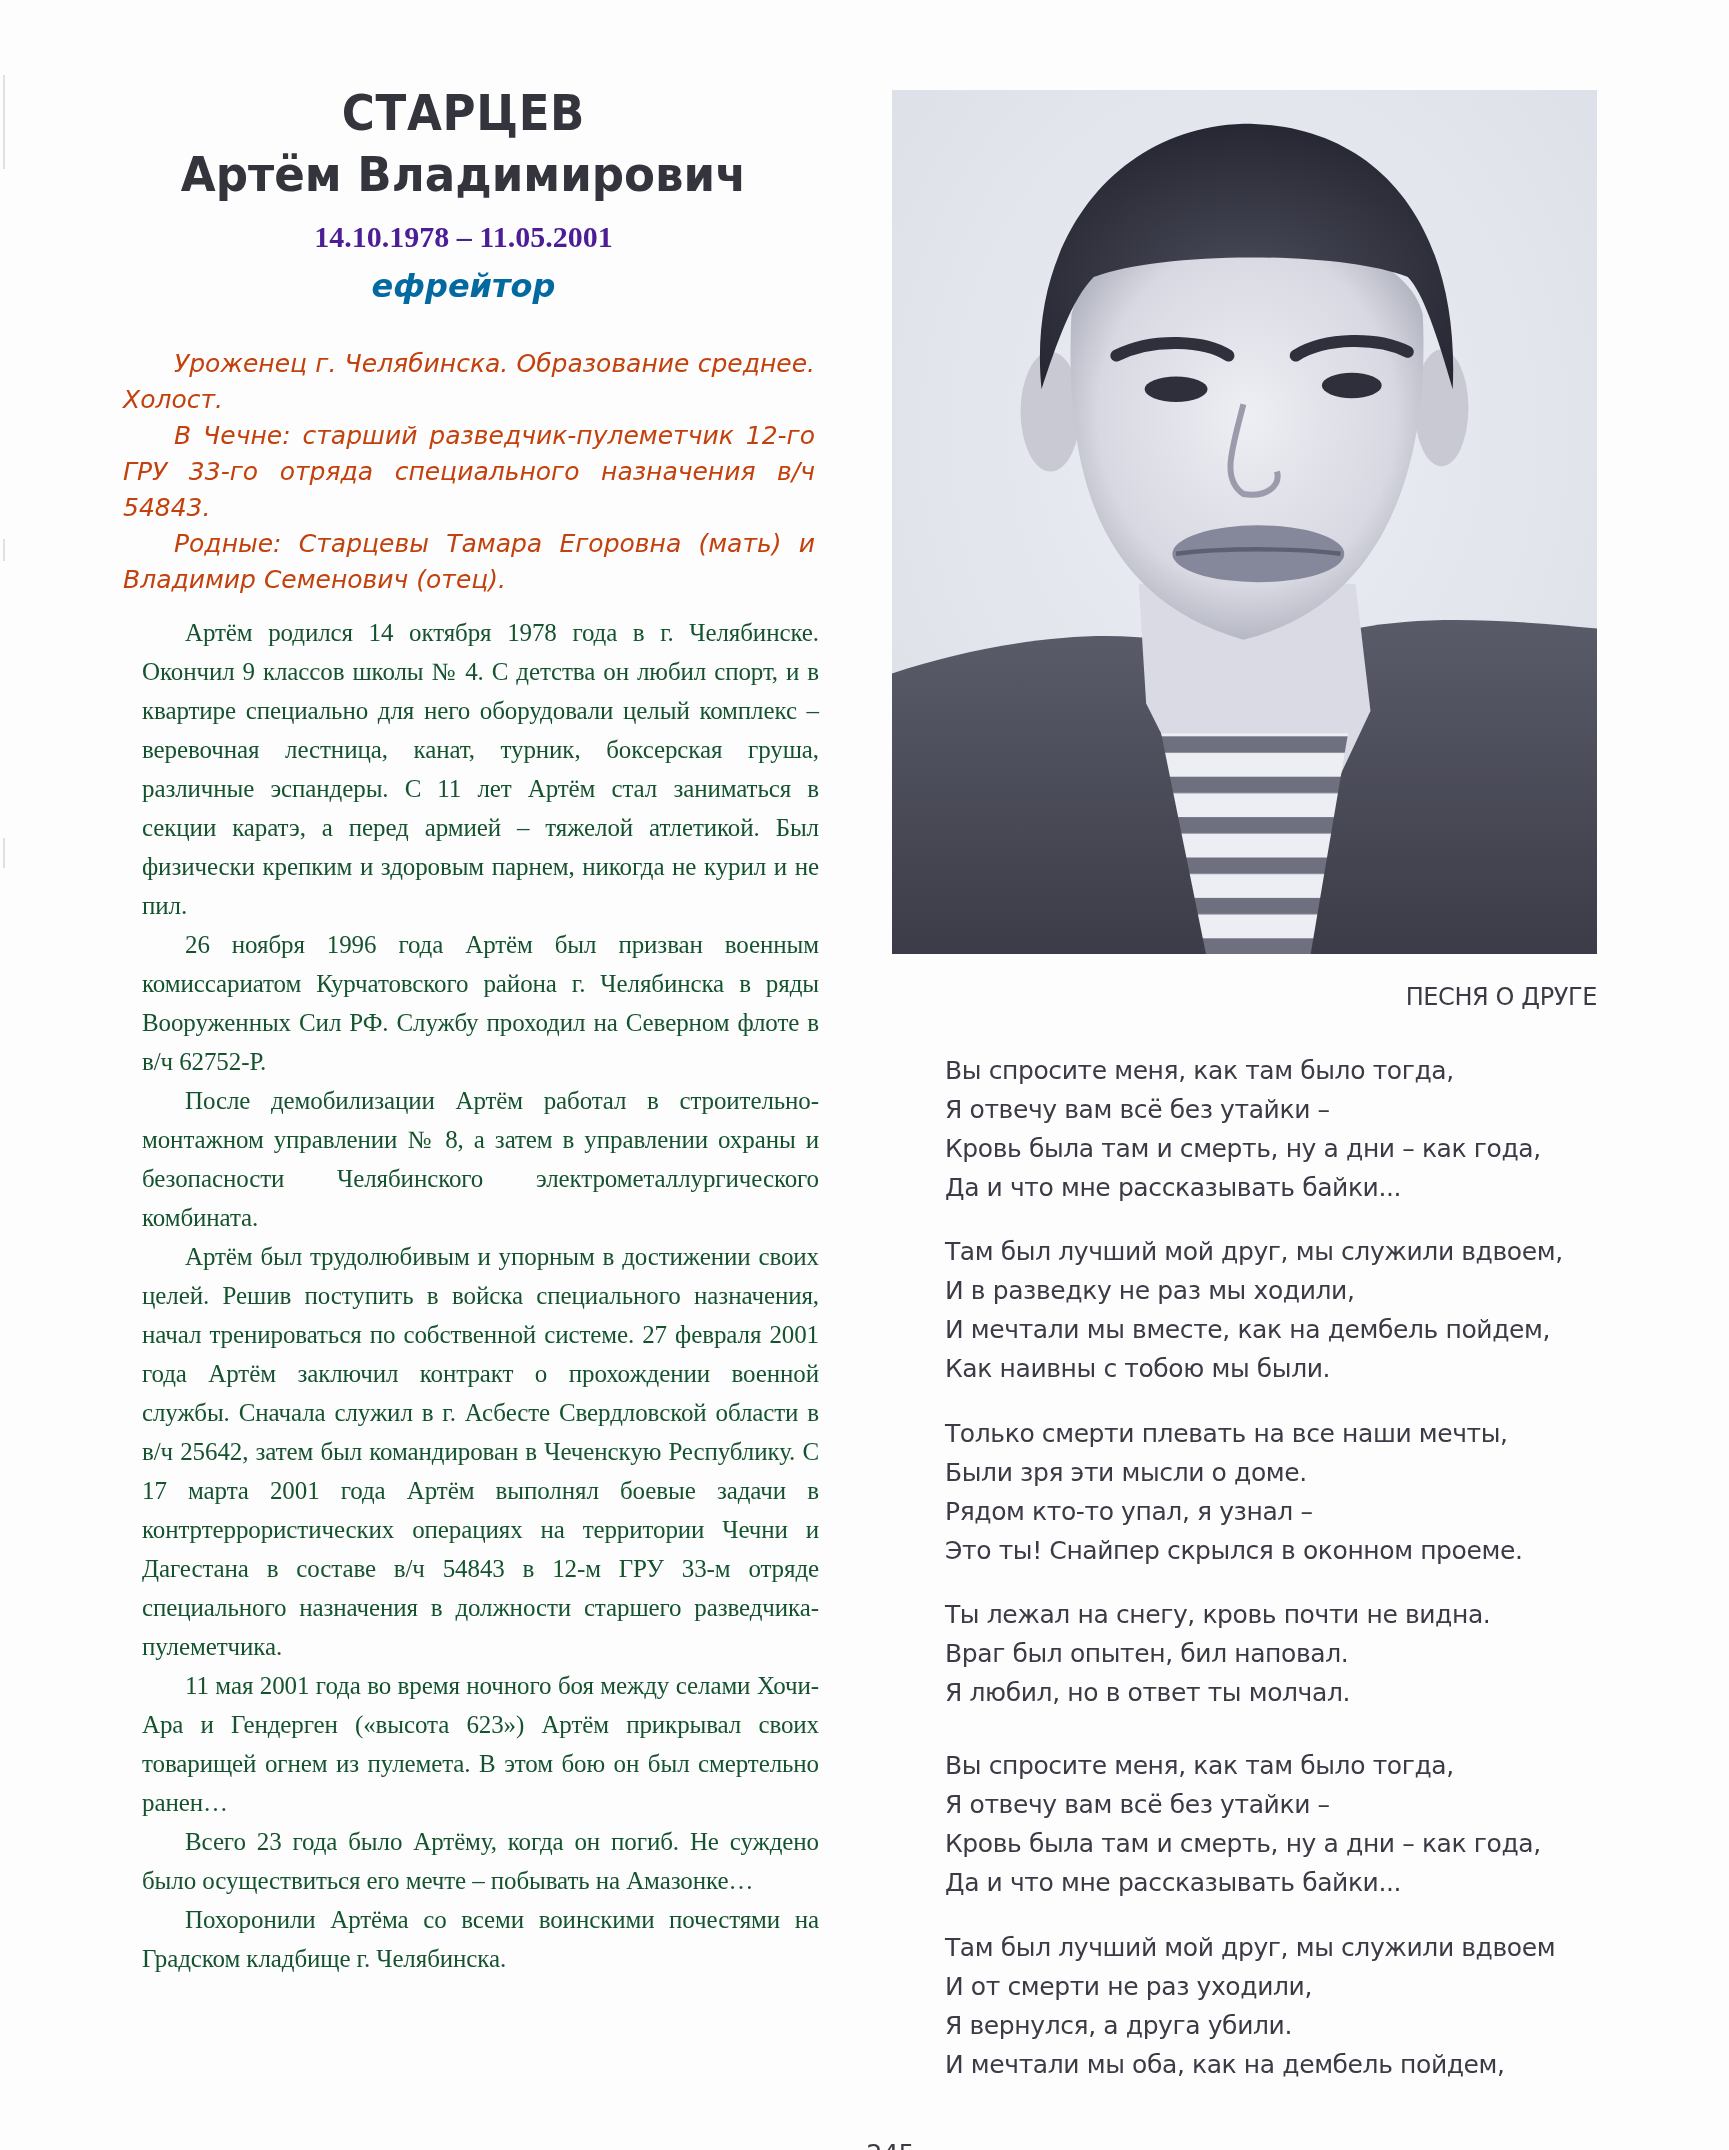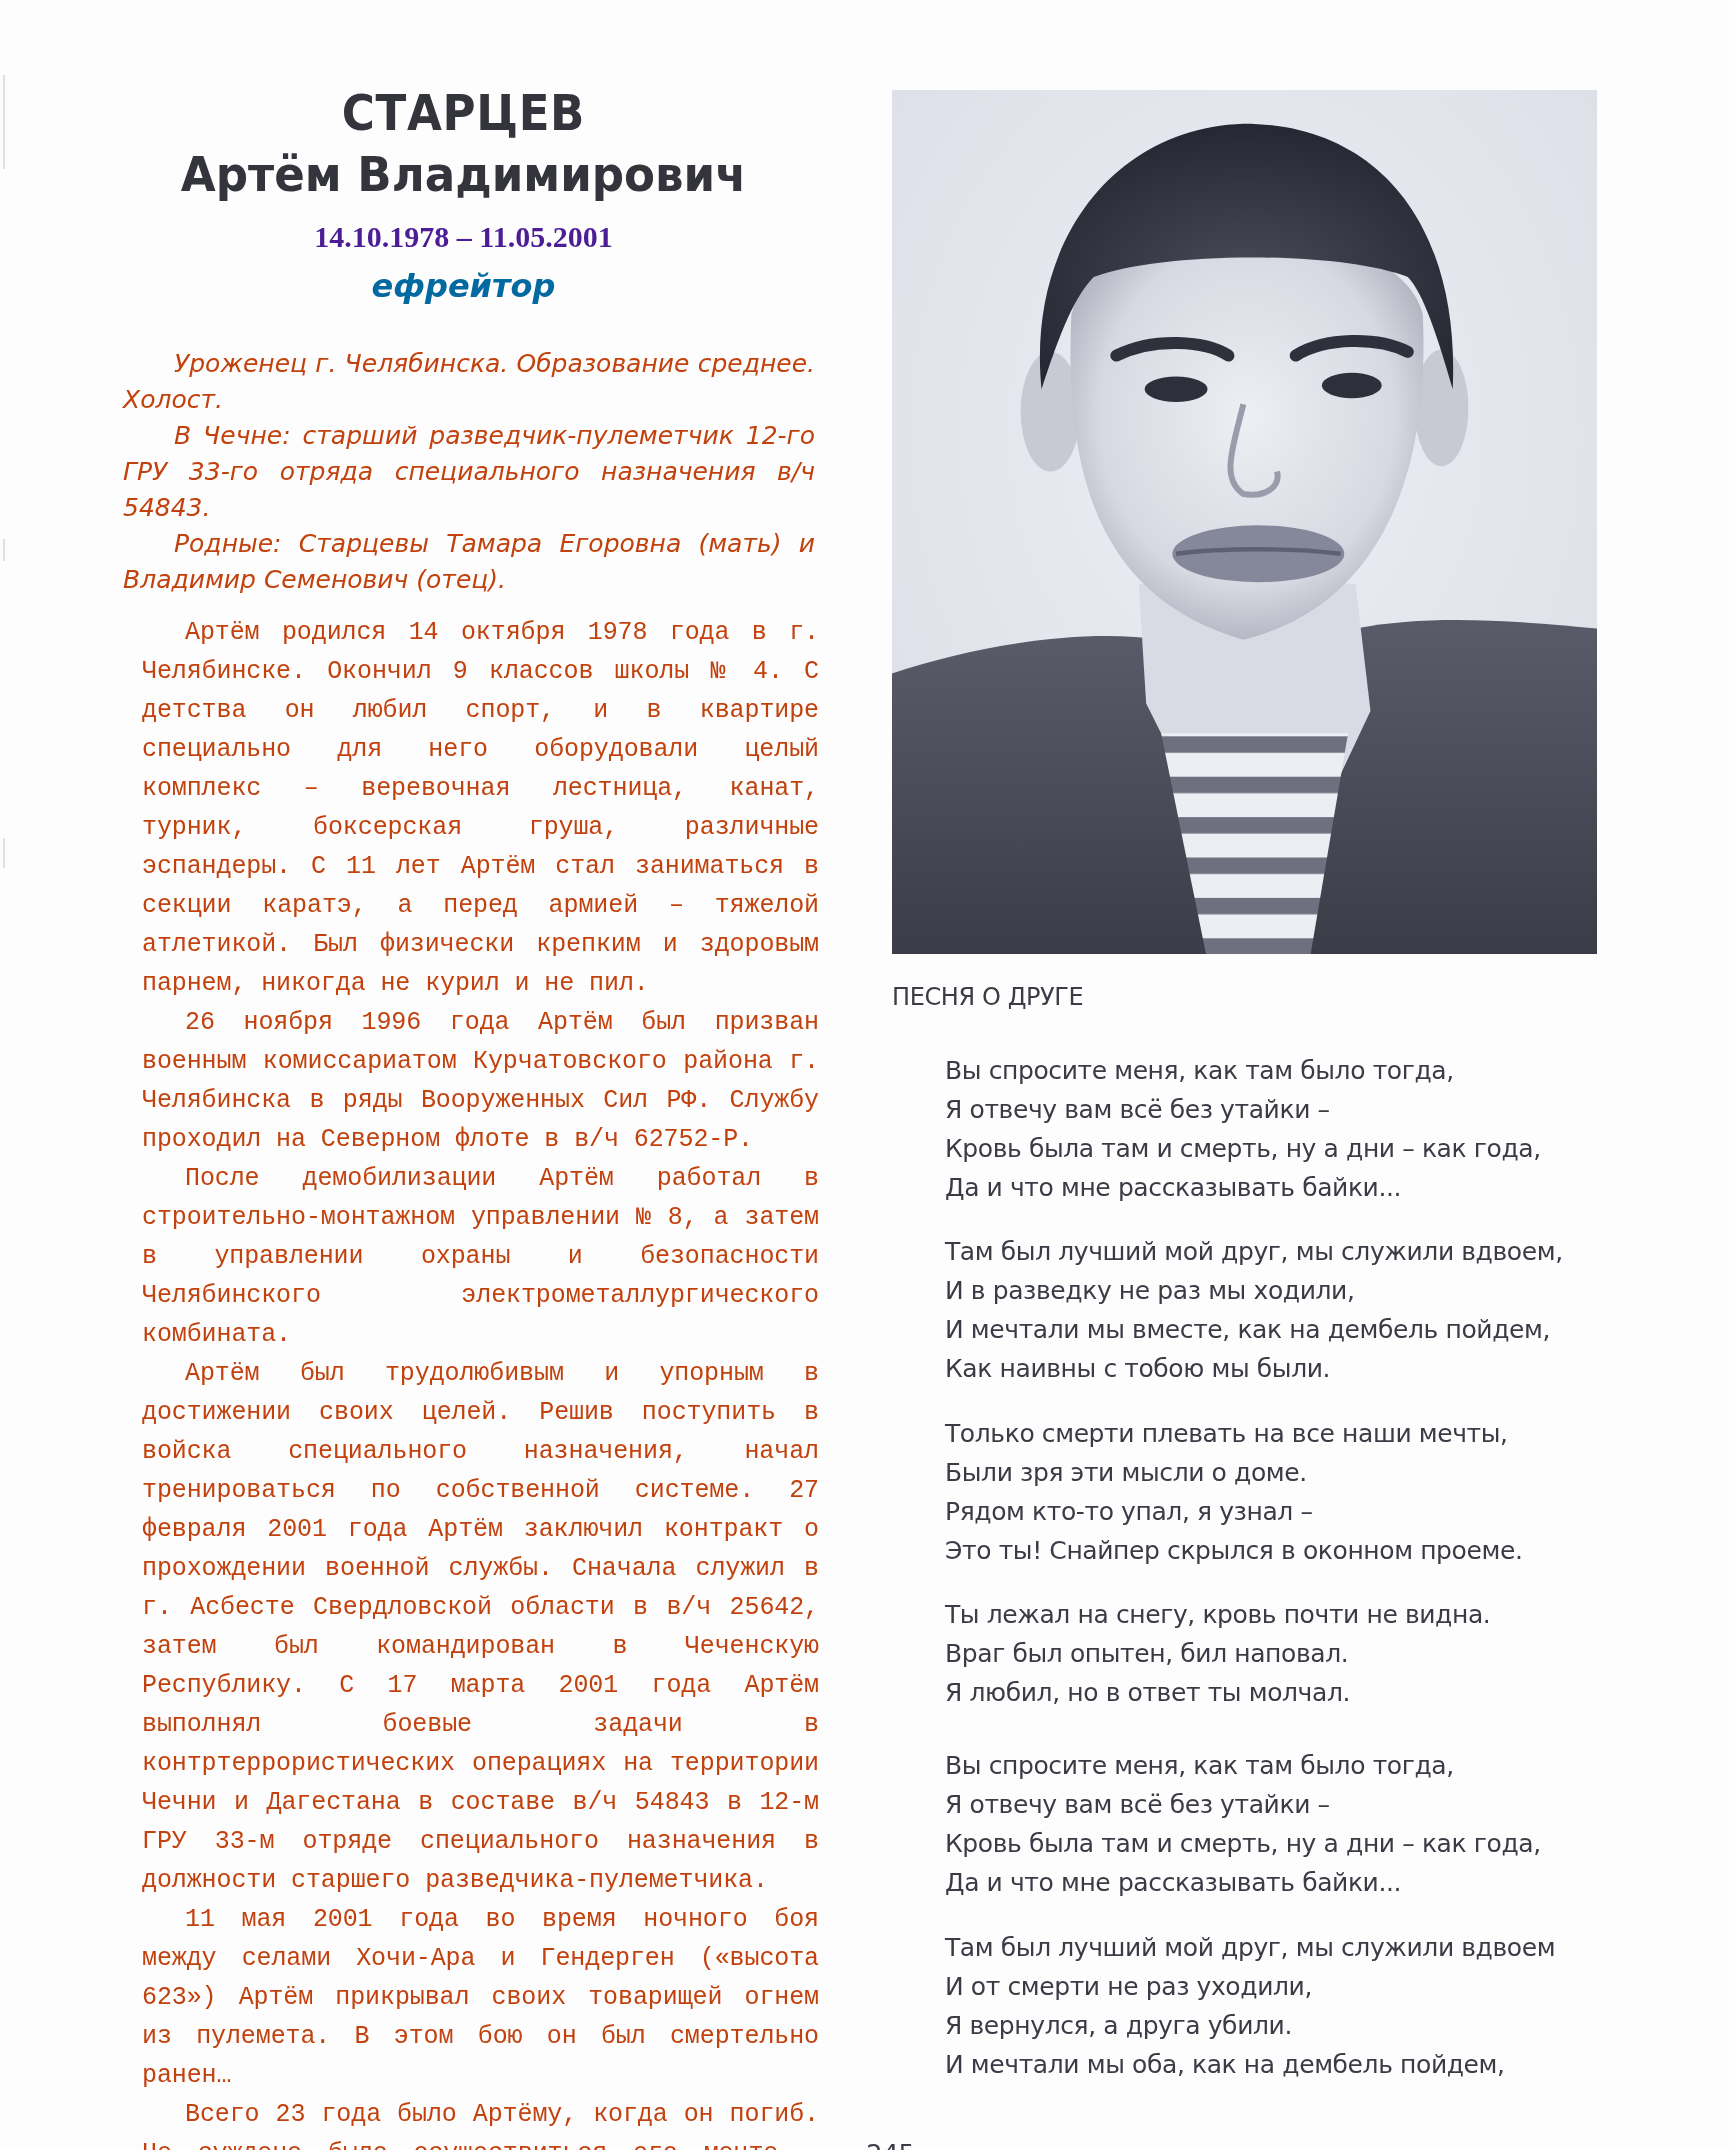--- a/index.html
+++ b/index.html
@@ -40,35 +40,35 @@
   .intro p {
     margin: 0; font-family: "DejaVu Sans", sans-serif; font-style: italic;
     font-size: 25px; line-height: 36px; text-align: justify; text-align-last: left;
     text-indent: 51px; color: #c2410c;
     transform-origin: left; 
   }
 
   
   .body-text { position: absolute; left: 142px; top: 613px; width: 677px; }
   .body-text p {
-    margin: 0; font-family: Liberation Mono, monospace;
+    margin: 0; font-family: Liberation Serif, serif;
     font-size: 25px; line-height: 39px; text-align: justify;
-    text-indent: 43px; color: #c2410c; letter-spacing: -0.1px;
+    text-indent: 43px; color: #14532d; letter-spacing: -0.1px;
   }
 
   
   .photo {
     position: absolute; left: 892px; top: 90px; width: 705px; height: 864px;
     background: #e6e7ee; overflow: hidden;
   }
   .photo svg { display: block; width: 100%; height: 100%; }
 
   
   .poem-title {
-    position: absolute; left: 892px; top: 981px; width: 705px; text-align: left;
+    position: absolute; left: 892px; top: 981px; width: 705px; text-align: right;
     font-family: "DejaVu Sans", sans-serif; font-size: 24px; line-height: 33px;
     color: #3a3b45; letter-spacing: -0.4px;
   }
   .poem { position: absolute; left: 945px; top: 1051px; width: 673px; }
   .stanza { margin-bottom: 25.4px; }
   .stanza.gap-lg { margin-bottom: 34px; }
   .line {
     font-family: "DejaVu Sans", sans-serif; font-size: 25px; line-height: 39px;
     color: #3a3b45; white-space: nowrap; letter-spacing: -0.4px;
   }

